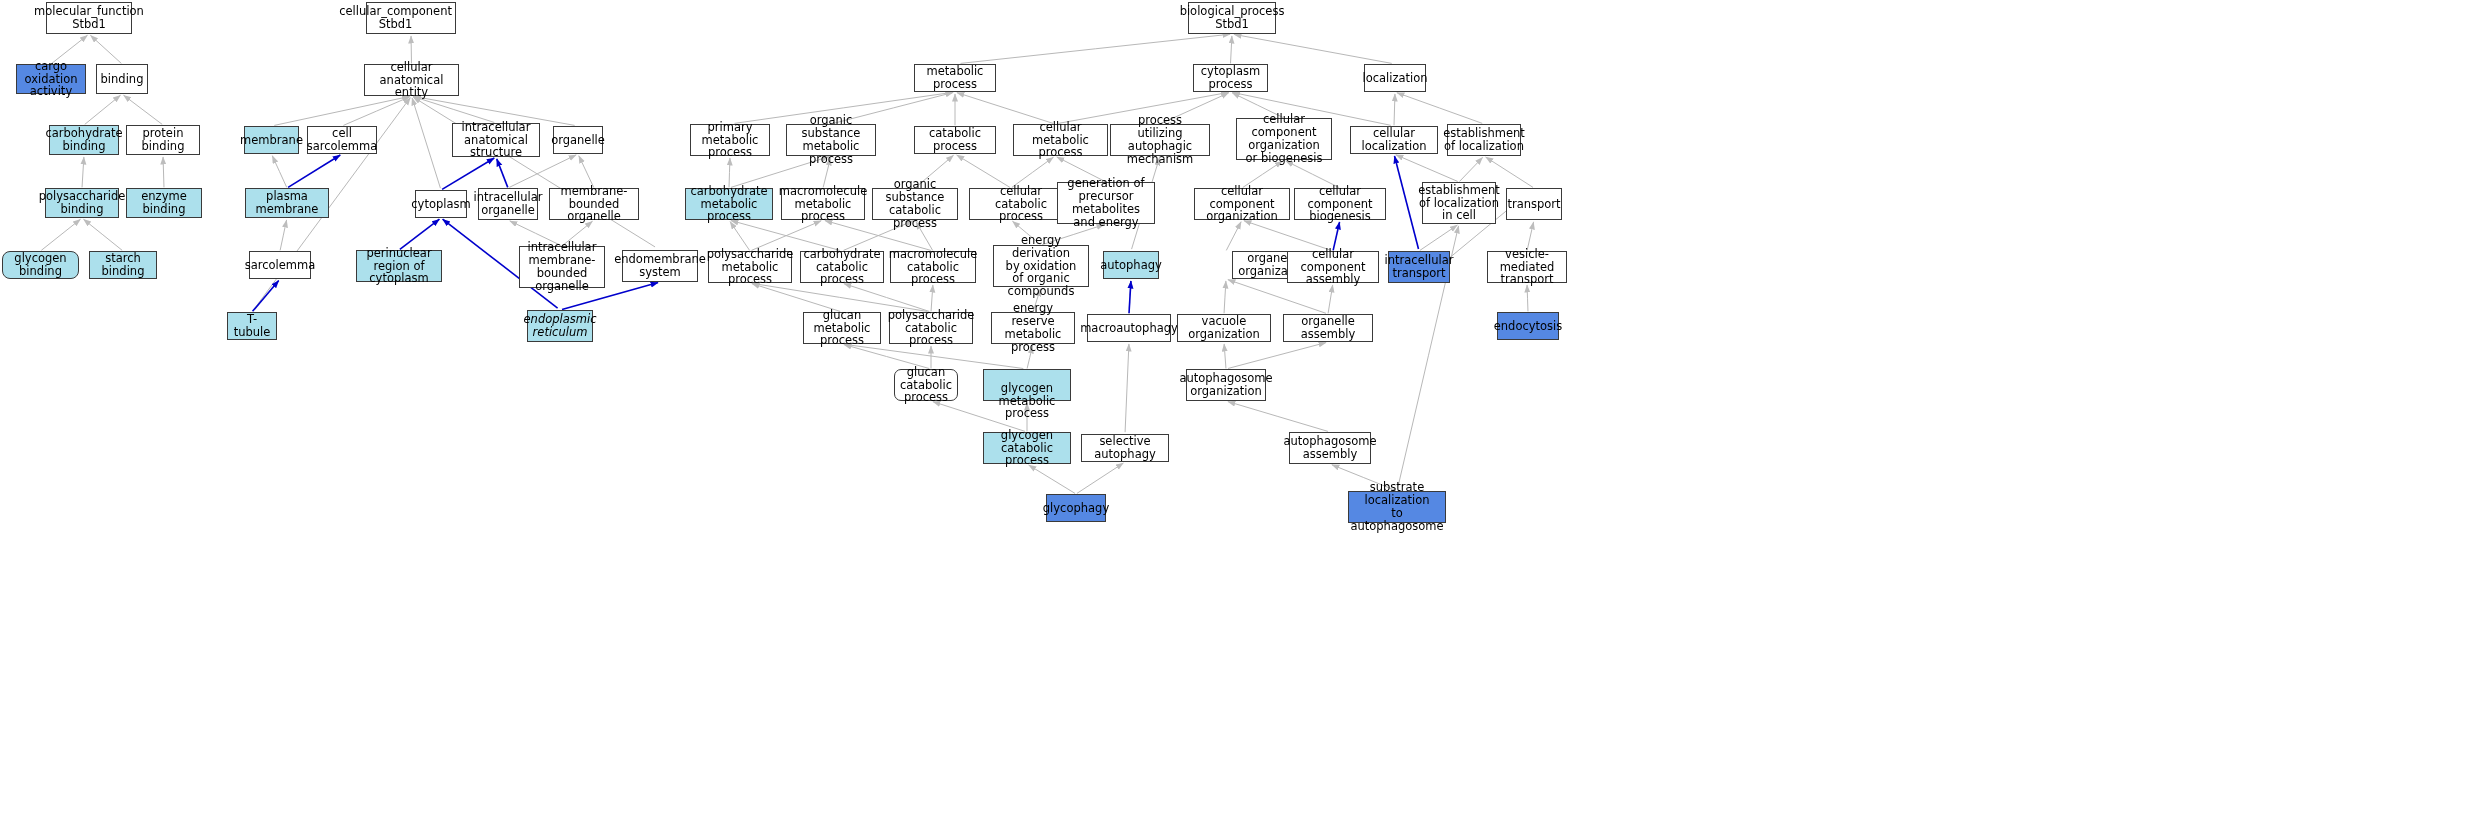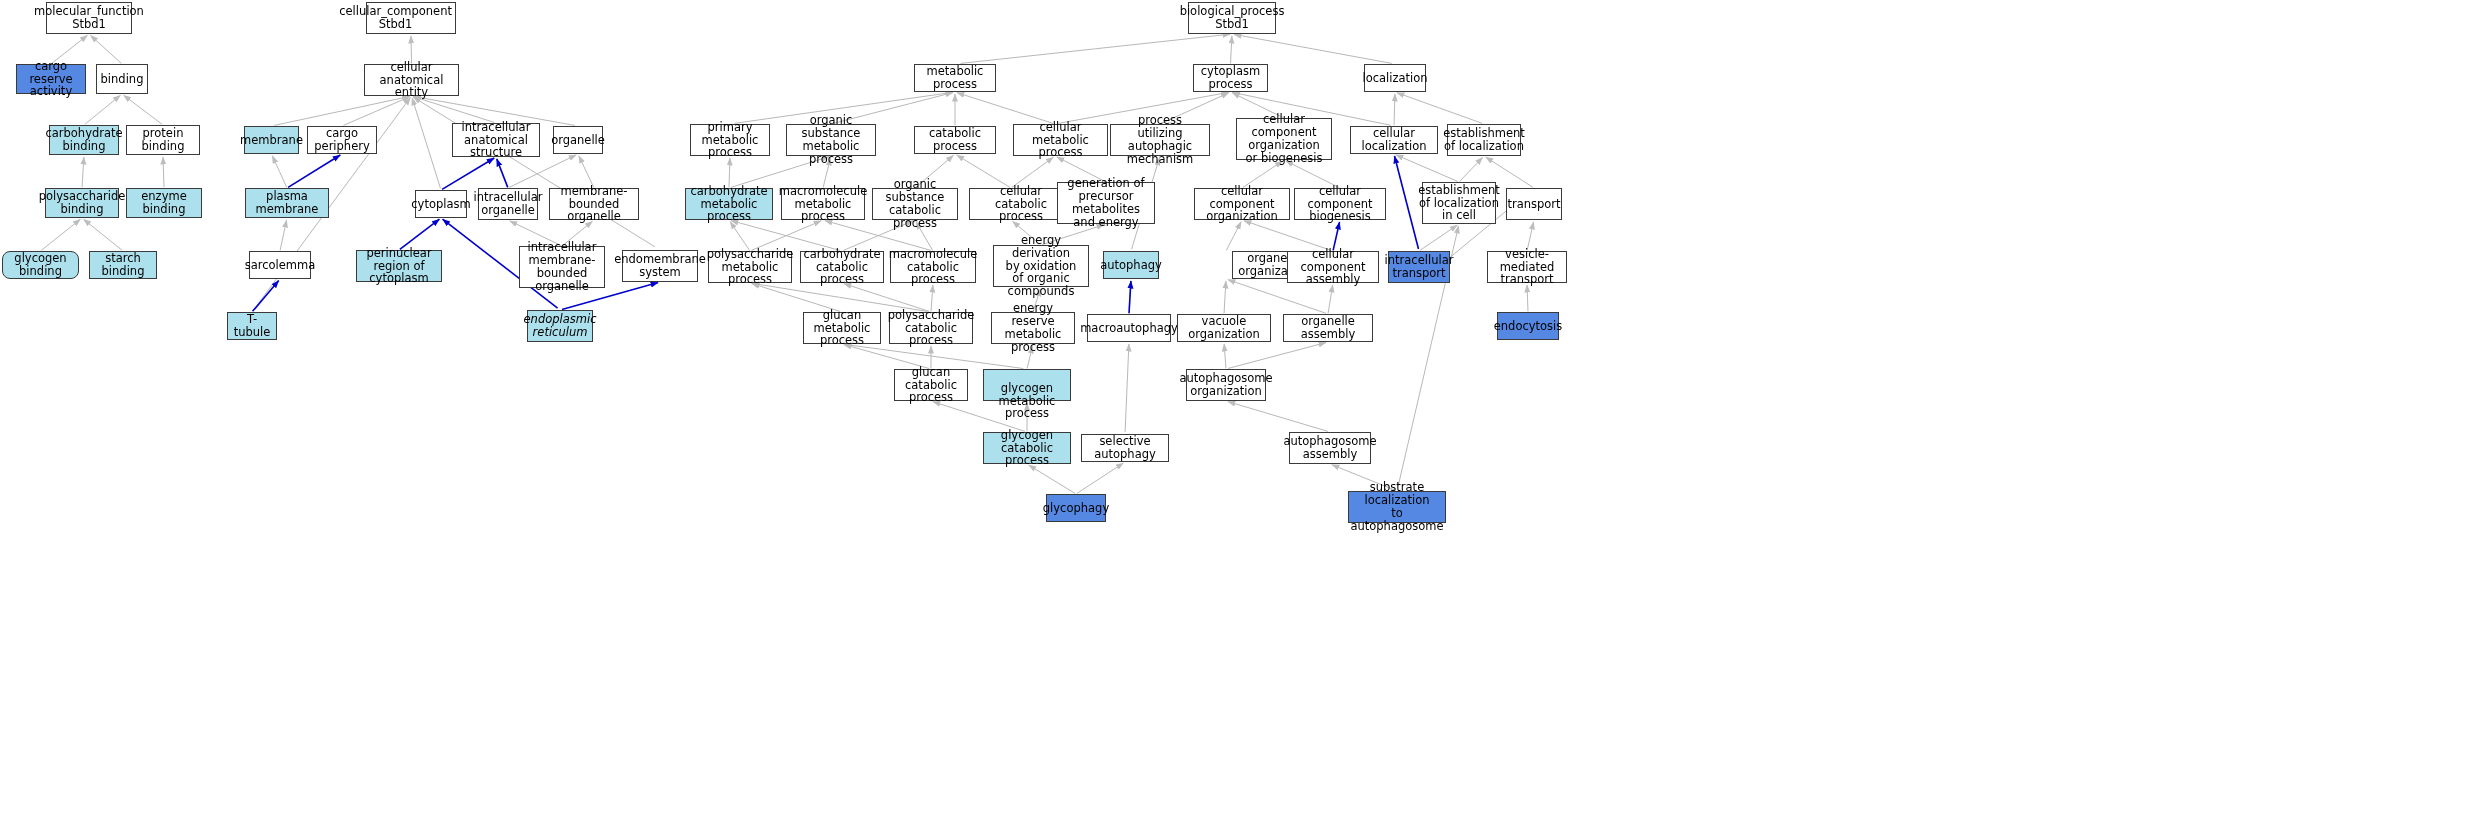--- a/index.html
+++ b/index.html
@@ -123,21 +123,21 @@
         <path d="M1398.24,485.66 Q1428.3938084772135,355.8040828481292 1458.547616954427,225.9481656962584" fill="none" stroke="#b8b8b8" stroke-width="1.0" marker-end="url(#ah-gray)"></path>
         <path d="M1129.04,313.3 Q1129.9629502094615,297.148371334424 1130.885900418923,280.99674266884796" fill="none" stroke="#0000cc" stroke-width="1.6" marker-end="url(#ah-blue)"></path>
       </g>
   </svg>
   <div id="node-layer">
       <div class="node" style="left: 46px; top: 2px; width: 86px; height: 32px;">
         <span style="white-space: pre-line;">molecular_function
 Stbd1</span>
       </div>
       <div class="node blue" style="left: 16px; top: 64px; width: 70px; height: 30px;">
-        <span style="white-space: pre-line;">cargo reserve
+        <span style="white-space: pre-line;">cargo oxidation
 activity</span>
       </div>
       <div class="node" style="left: 96px; top: 64px; width: 52px; height: 30px;">
         <span style="white-space: pre-line;">binding</span>
       </div>
       <div class="node lightblue" style="left: 49px; top: 125px; width: 70px; height: 30px;">
         <span style="white-space: pre-line;">carbohydrate
 binding</span>
       </div>
       <div class="node" style="left: 126px; top: 125px; width: 74px; height: 30px;">
@@ -161,21 +161,21 @@
 Stbd1</span>
       </div>
       <div class="node" style="left: 364px; top: 64px; width: 95px; height: 32px;">
         <span style="white-space: pre-line;">cellular anatomical
 entity</span>
       </div>
       <div class="node lightblue" style="left: 244px; top: 126px; width: 55px; height: 28px;">
         <span style="white-space: pre-line;">membrane</span>
       </div>
       <div class="node" style="left: 307px; top: 126px; width: 70px; height: 28px;">
-        <span style="white-space: pre-line;">cargo periphery</span>
+        <span style="white-space: pre-line;">cell sarcolemma</span>
       </div>
       <div class="node" style="left: 452px; top: 123px; width: 88px; height: 34px;">
         <span style="white-space: pre-line;">intracellular
 anatomical structure</span>
       </div>
       <div class="node" style="left: 553px; top: 126px; width: 50px; height: 28px;">
         <span style="white-space: pre-line;">organelle</span>
       </div>
       <div class="node lightblue" style="left: 245px; top: 188px; width: 84px; height: 30px;">
         <span style="white-space: pre-line;">plasma membrane</span>
@@ -347,21 +347,21 @@
       </div>
       <div class="node" style="left: 1177px; top: 314px; width: 94px; height: 28px;">
         <span style="white-space: pre-line;">vacuole organization</span>
       </div>
       <div class="node" style="left: 1283px; top: 314px; width: 90px; height: 28px;">
         <span style="white-space: pre-line;">organelle assembly</span>
       </div>
       <div class="node blue" style="left: 1497px; top: 312px; width: 62px; height: 28px;">
         <span style="white-space: pre-line;">endocytosis</span>
       </div>
-      <div class="node" style="left: 894px; top: 369px; width: 74px; height: 32px;">
+      <div class="node" style="left: 894px; top: 369px; width: 64px; height: 32px; border-radius: 7px;">
         <span style="white-space: pre-line;">glucan catabolic
 process</span>
       </div>
       <div class="node lightblue" style="left: 983px; top: 369px; width: 88px; height: 32px;">
         <span style="white-space: pre-line; margin-top: 32px;">glycogen metabolic
 process</span>
       </div>
       <div class="node" style="left: 1186px; top: 369px; width: 80px; height: 32px;">
         <span style="white-space: pre-line;">autophagosome
 organization</span>

